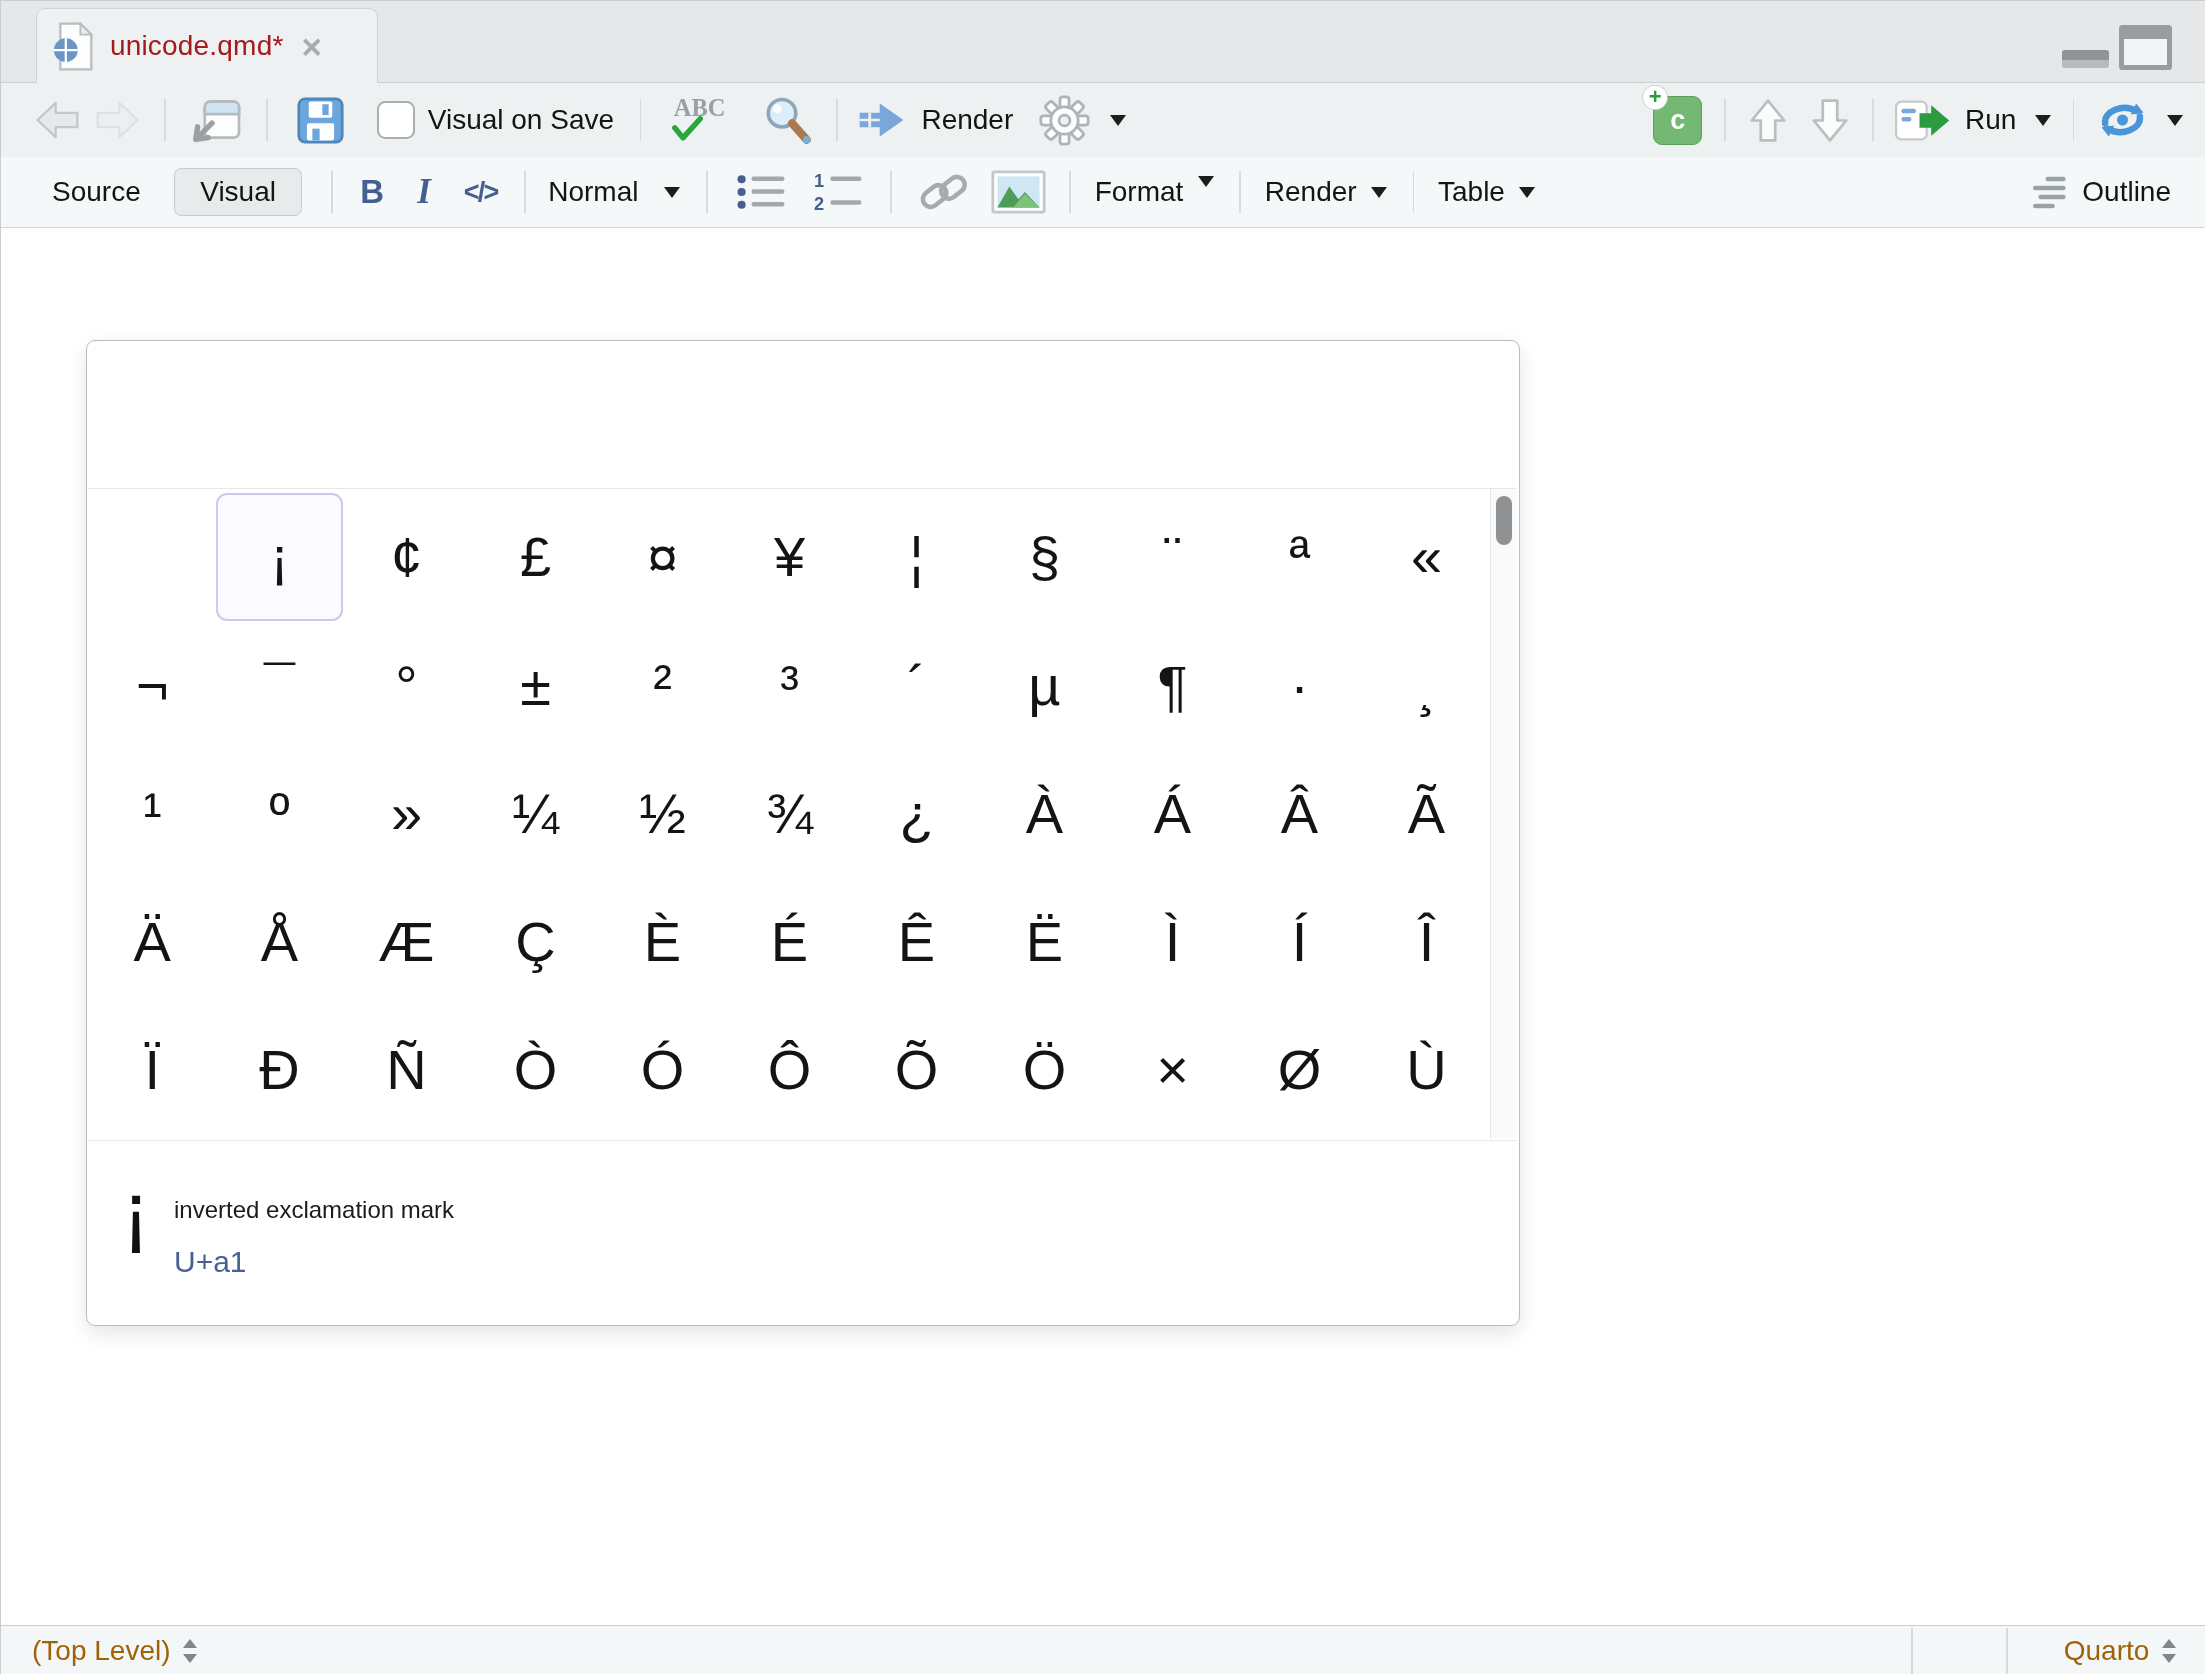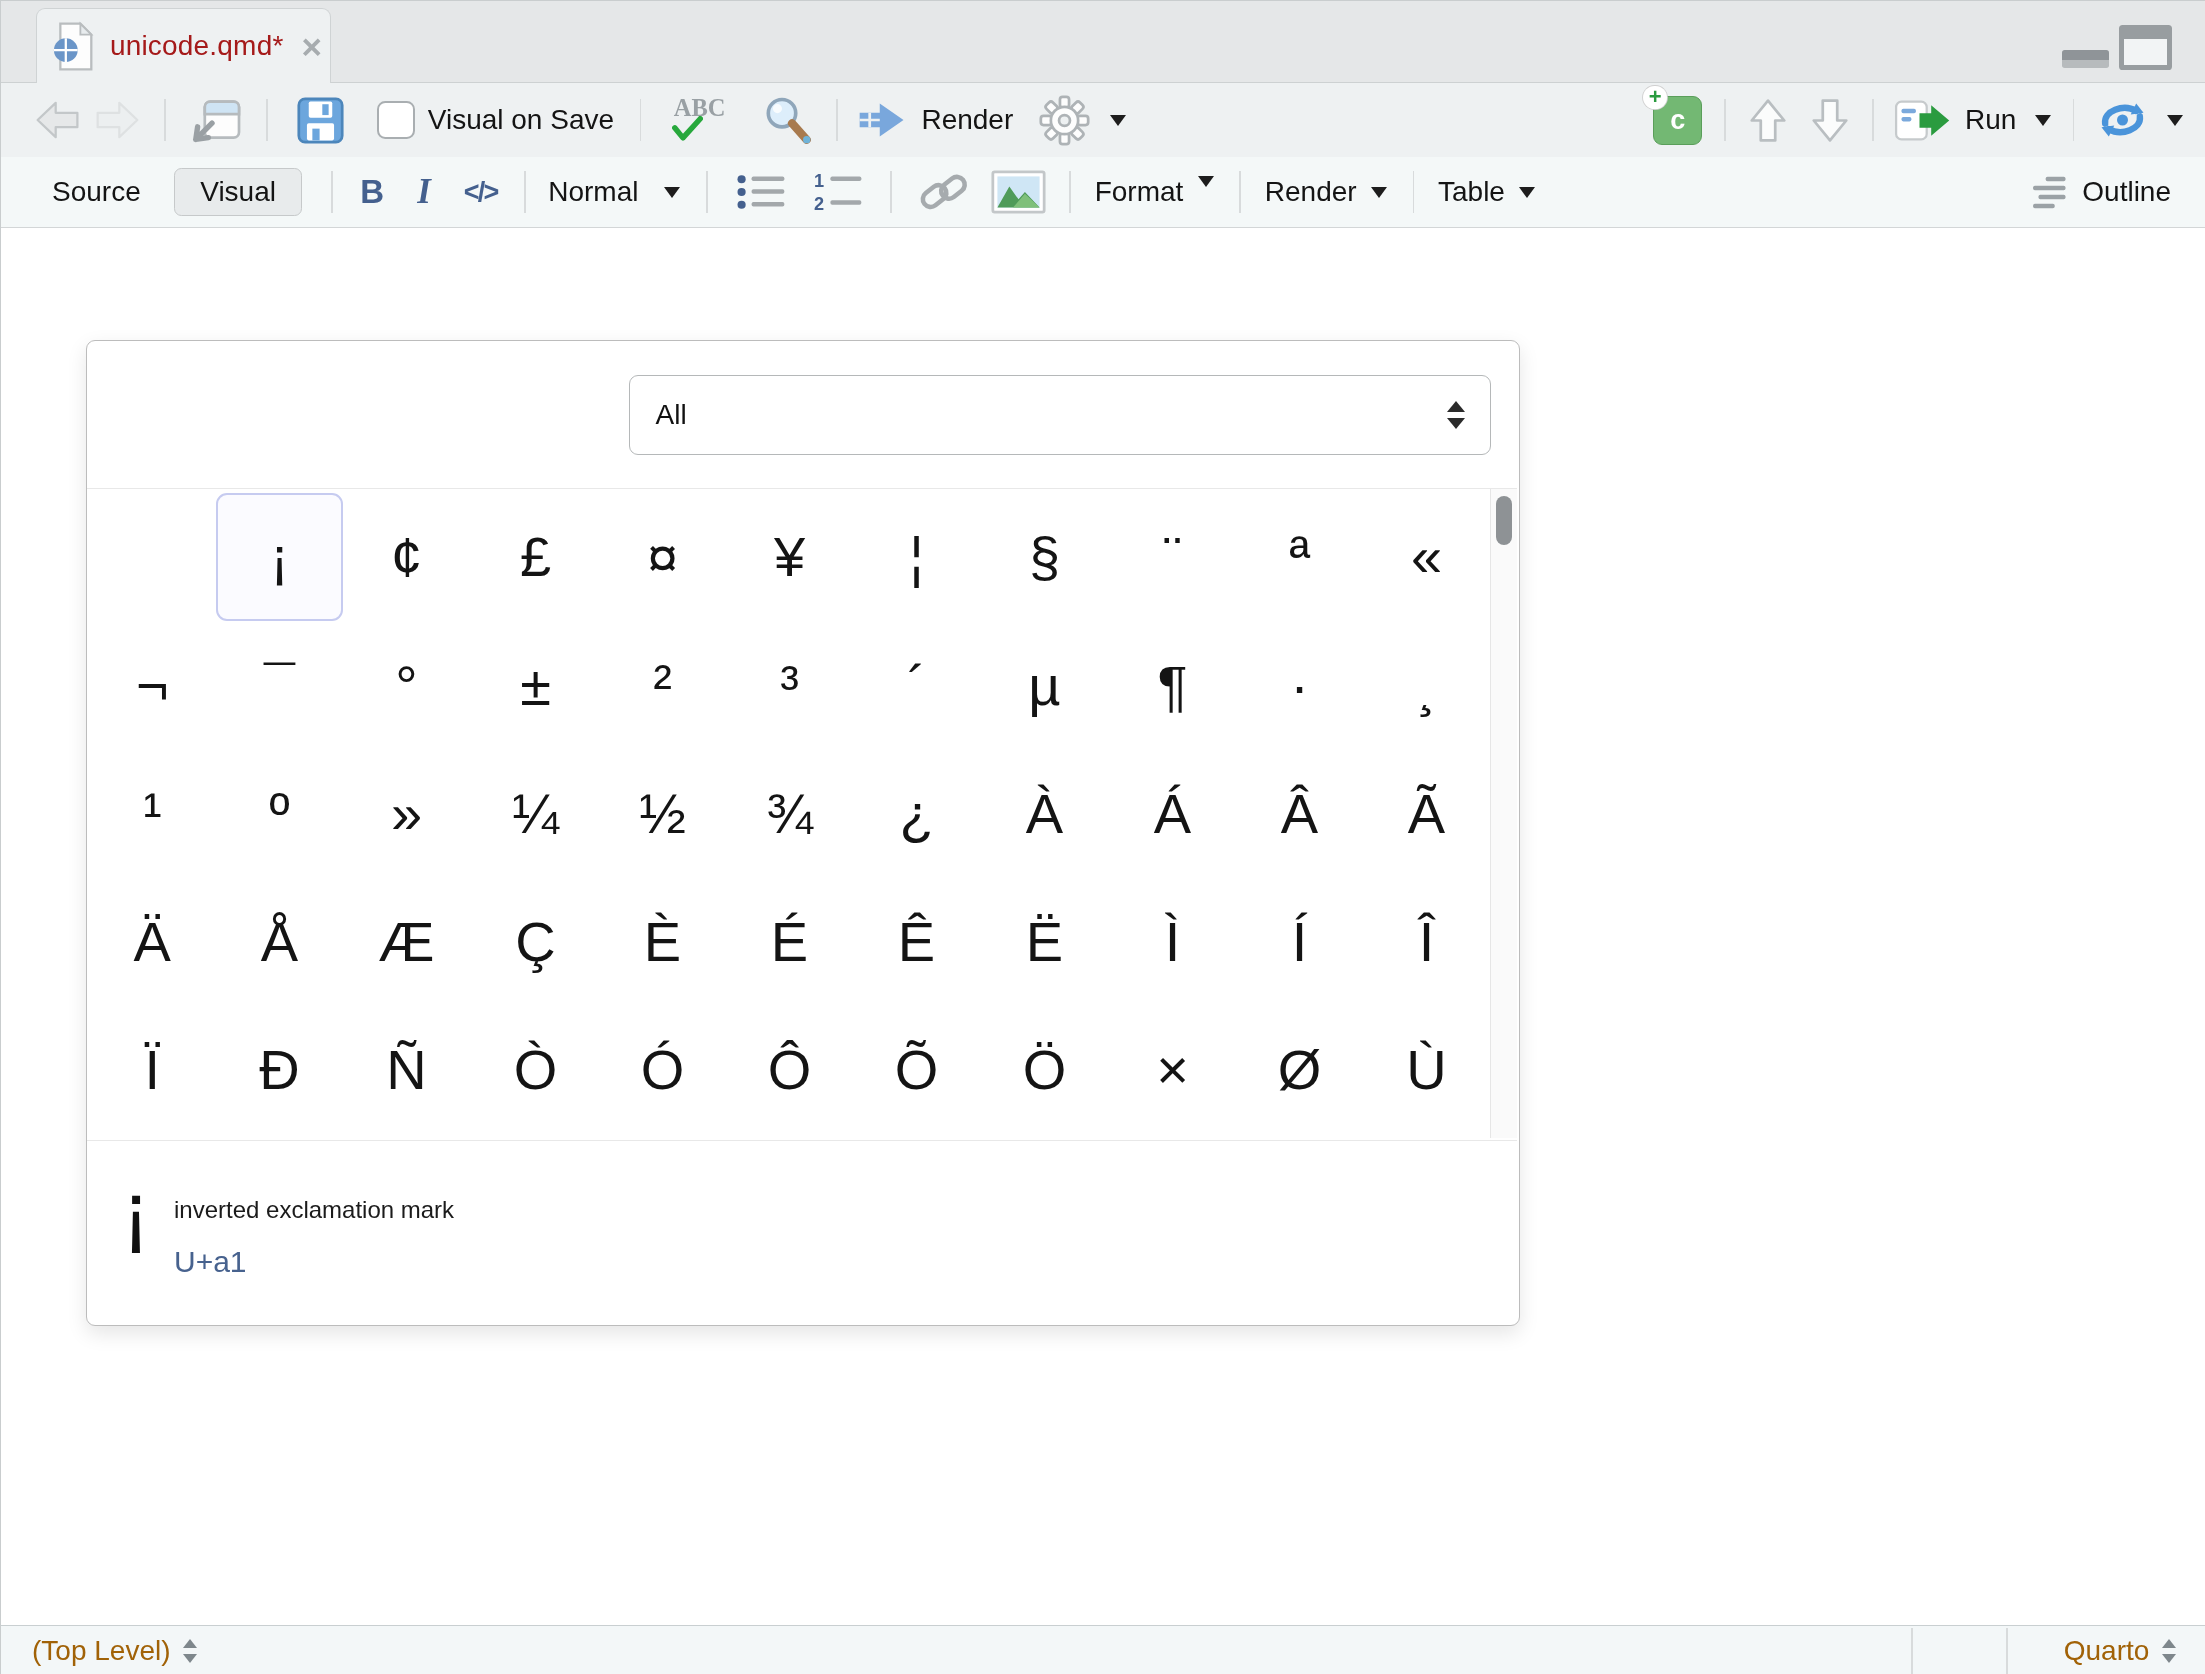--- a/index.html
+++ b/index.html
@@ -5,21 +5,21 @@
   * { margin:0; padding:0; box-sizing:border-box; }
   html,body { width:2206px; height:1675px; }
   body {
     font-family:"Liberation Sans","DejaVu Sans",sans-serif;
     background:#ffffff; position:relative; overflow:hidden;
     border:0.9px solid #c9cdce;
   }
   
   .tab-strip { position:absolute; left:0; top:0; width:2206px; height:82px;
     background:#e5e7e8; border-bottom:1.8px solid #cdd1d2; }
-  .tab { position:absolute; left:35px; top:7.3px; width:295px; height:75px; z-index:3;
+  .tab { position:absolute; left:35px; top:7.3px; width:342px; height:75px; z-index:3;
     background:#eef1f2; border:1.8px solid #cfd3d4; border-bottom:none;
     border-radius:9px 9px 0 0; display:flex; align-items:center; padding:0 16.4px; }
   .tab-title { color:#a51a1a; font-size:28px; margin-left:14.5px; letter-spacing:0.2px; }
   .tab-close { color:#a7acaf; font-size:35px; font-weight:600; margin-left:18px; line-height:1; }
   .win-min { position:absolute; top:49px; right:98px; width:47px; height:18px; border-radius:2.7px;
     background:linear-gradient(#8f9498 0 55%, #b7bbbd 55% 100%); }
   .win-max { position:absolute; top:23.6px; right:35px; width:53px; height:45px; border-radius:3.6px;
     border:5.5px solid #989da0; border-top-width:14.5px; background:#f2f4f5; }
   
   .toolbar1 { position:absolute; left:0; top:82px; width:2206px; height:75px;
@@ -268,27 +268,20 @@
       <rect x="2" y="13" width="36" height="5" rx="2" fill="#9ba2a6"></rect>
       <rect x="8" y="23" width="30" height="5" rx="2" fill="#9ba2a6"></rect>
       <rect x="2" y="33" width="24" height="5" rx="2" fill="#9ba2a6"></rect>
     </svg>
     <span class="tb-label">Outline</span>
   </div>
 </div>
 
 <div class="editor"></div>
 <div class="dialog">
-  <div class="filter-select">
-    <span class="val">All</span>
-    <div class="spin">
-      <div class="tri-up"></div>
-        <div class="tri-down"></div>
-    </div>
-  </div>
   <div class="grid-area">
     <div class="grid-scroll">
       <div class="grid-thumb"></div>
     </div>
   <div class="cell" style="left: 1.8px; top: 3.6px;">&nbsp;</div>
       <div class="cell selected" style="left: 129px; top: 3.6px;">¡</div>
       <div class="cell" style="left: 256px; top: 3.6px;">¢</div>
       <div class="cell" style="left: 385px; top: 3.6px;">£</div>
       <div class="cell" style="left: 512px; top: 3.6px;">¤</div>
       <div class="cell" style="left: 639px; top: 3.6px;">¥</div>

